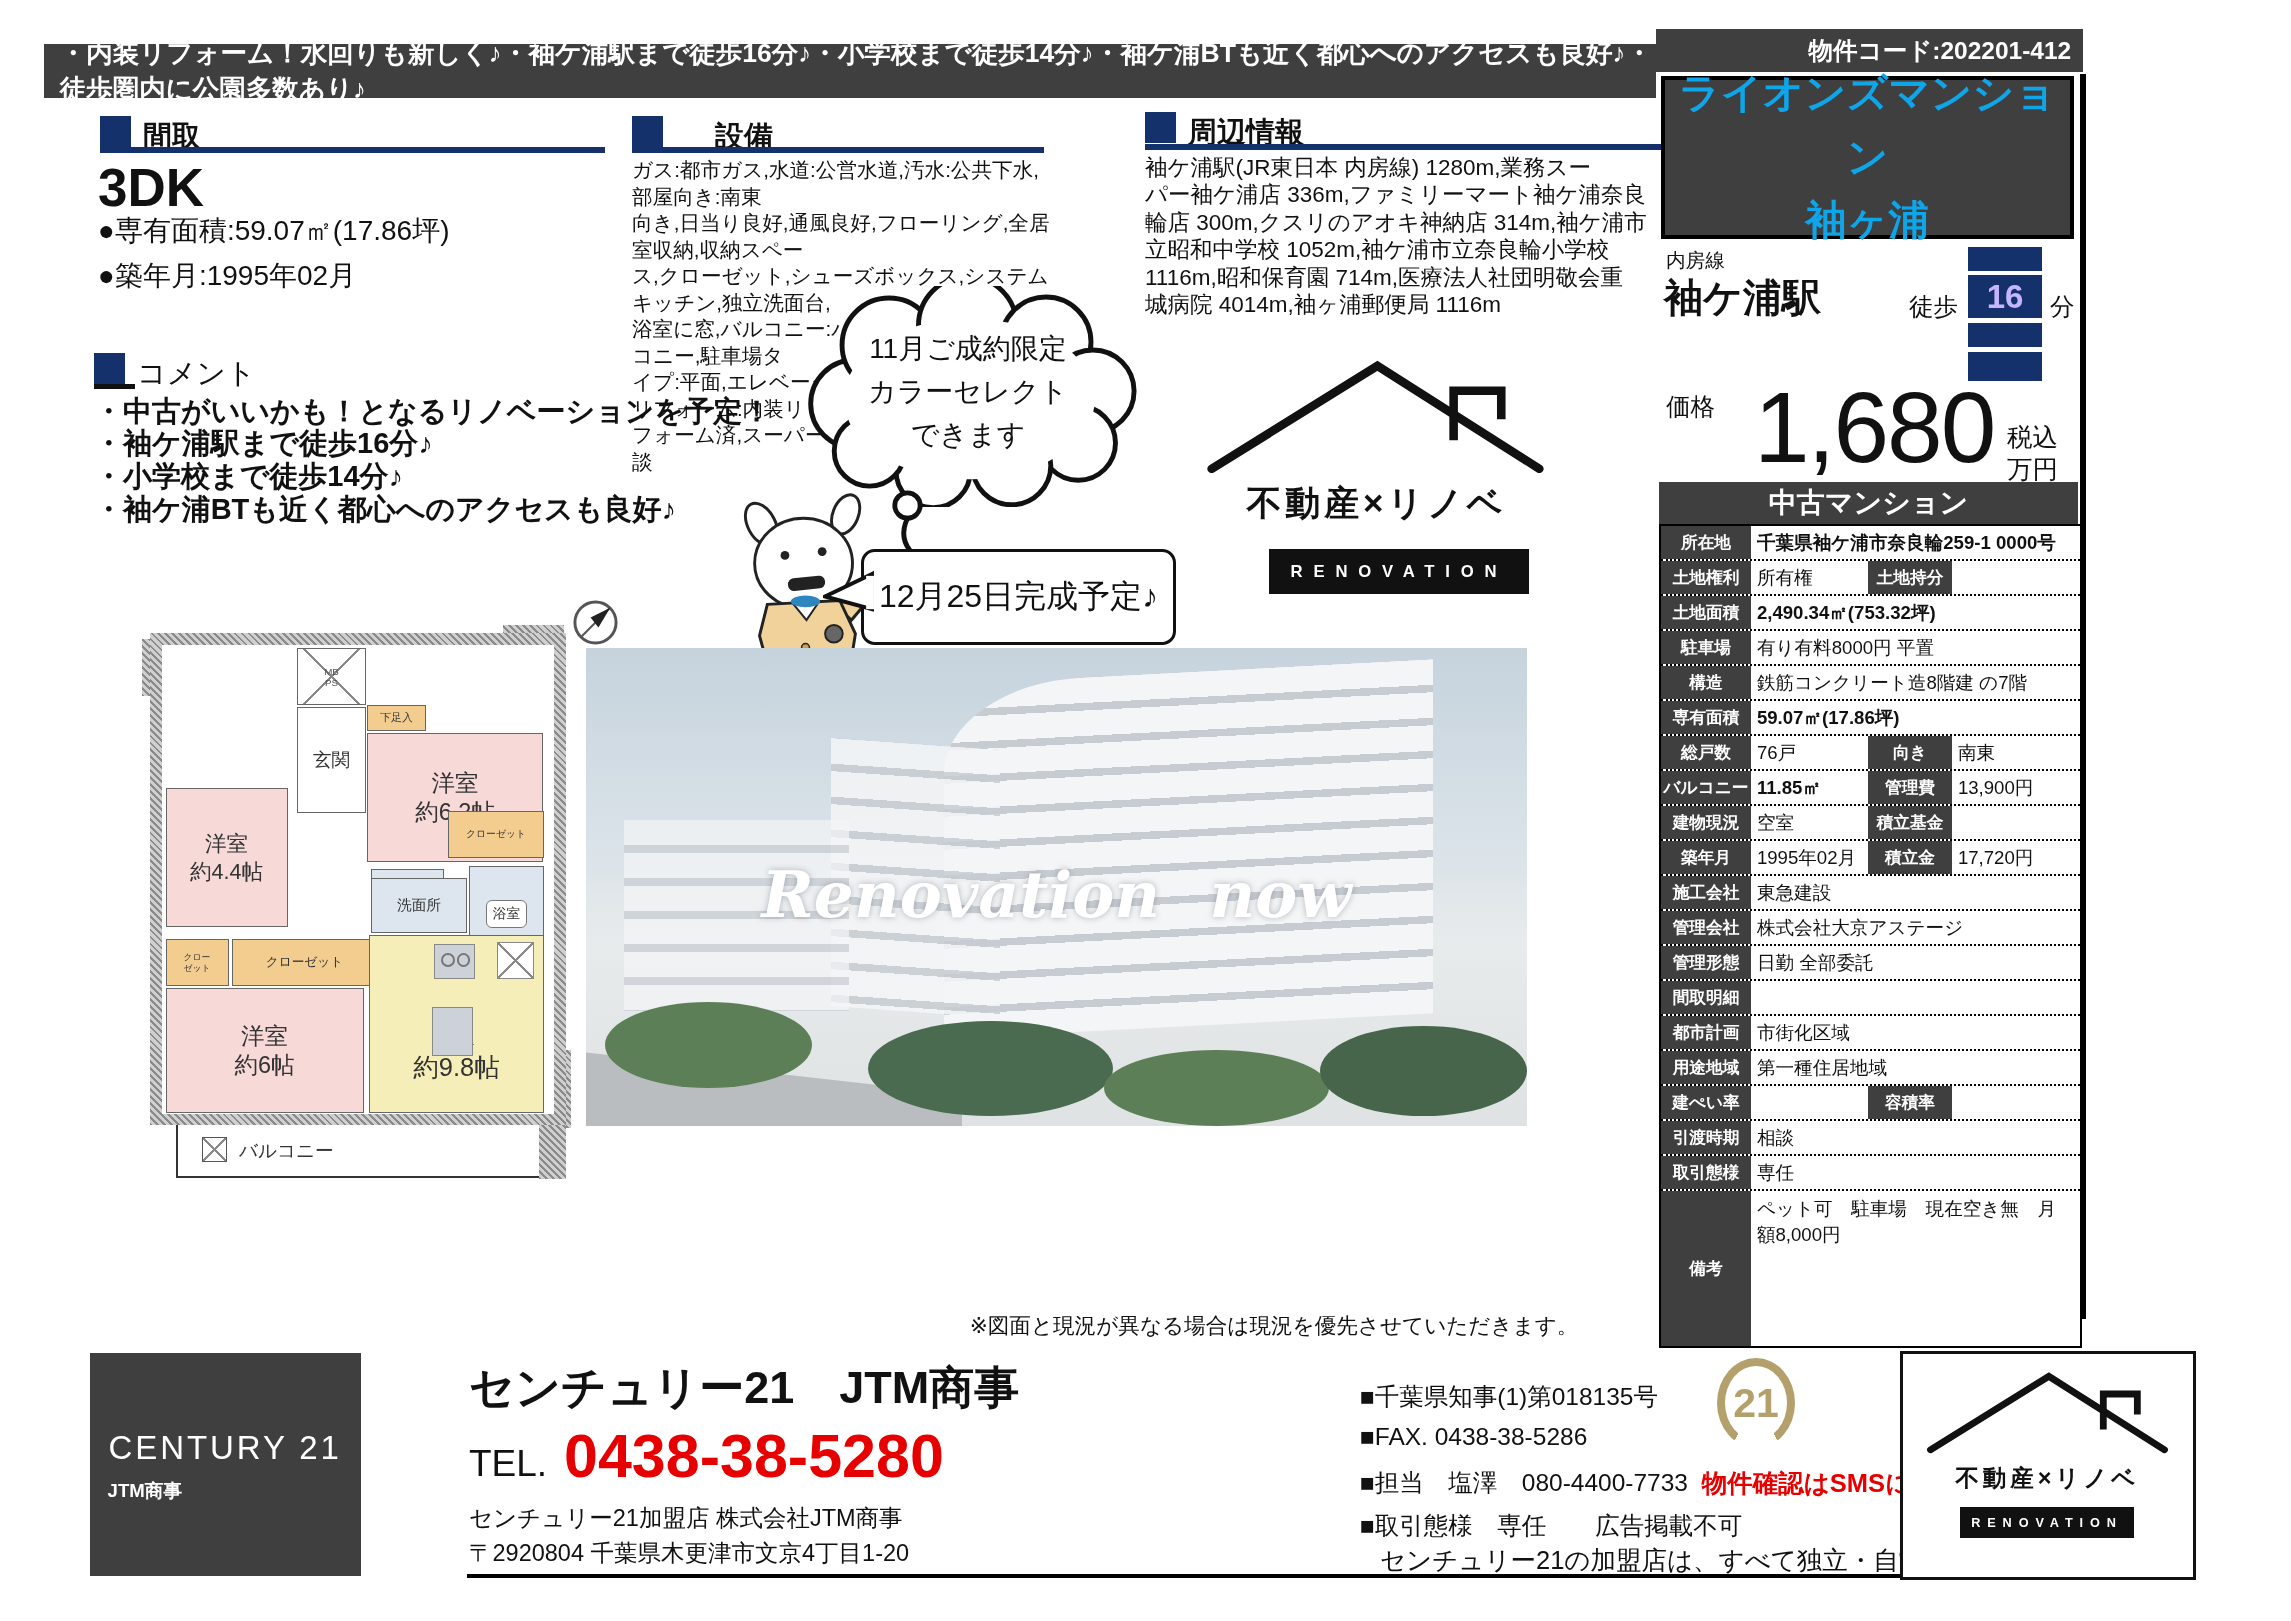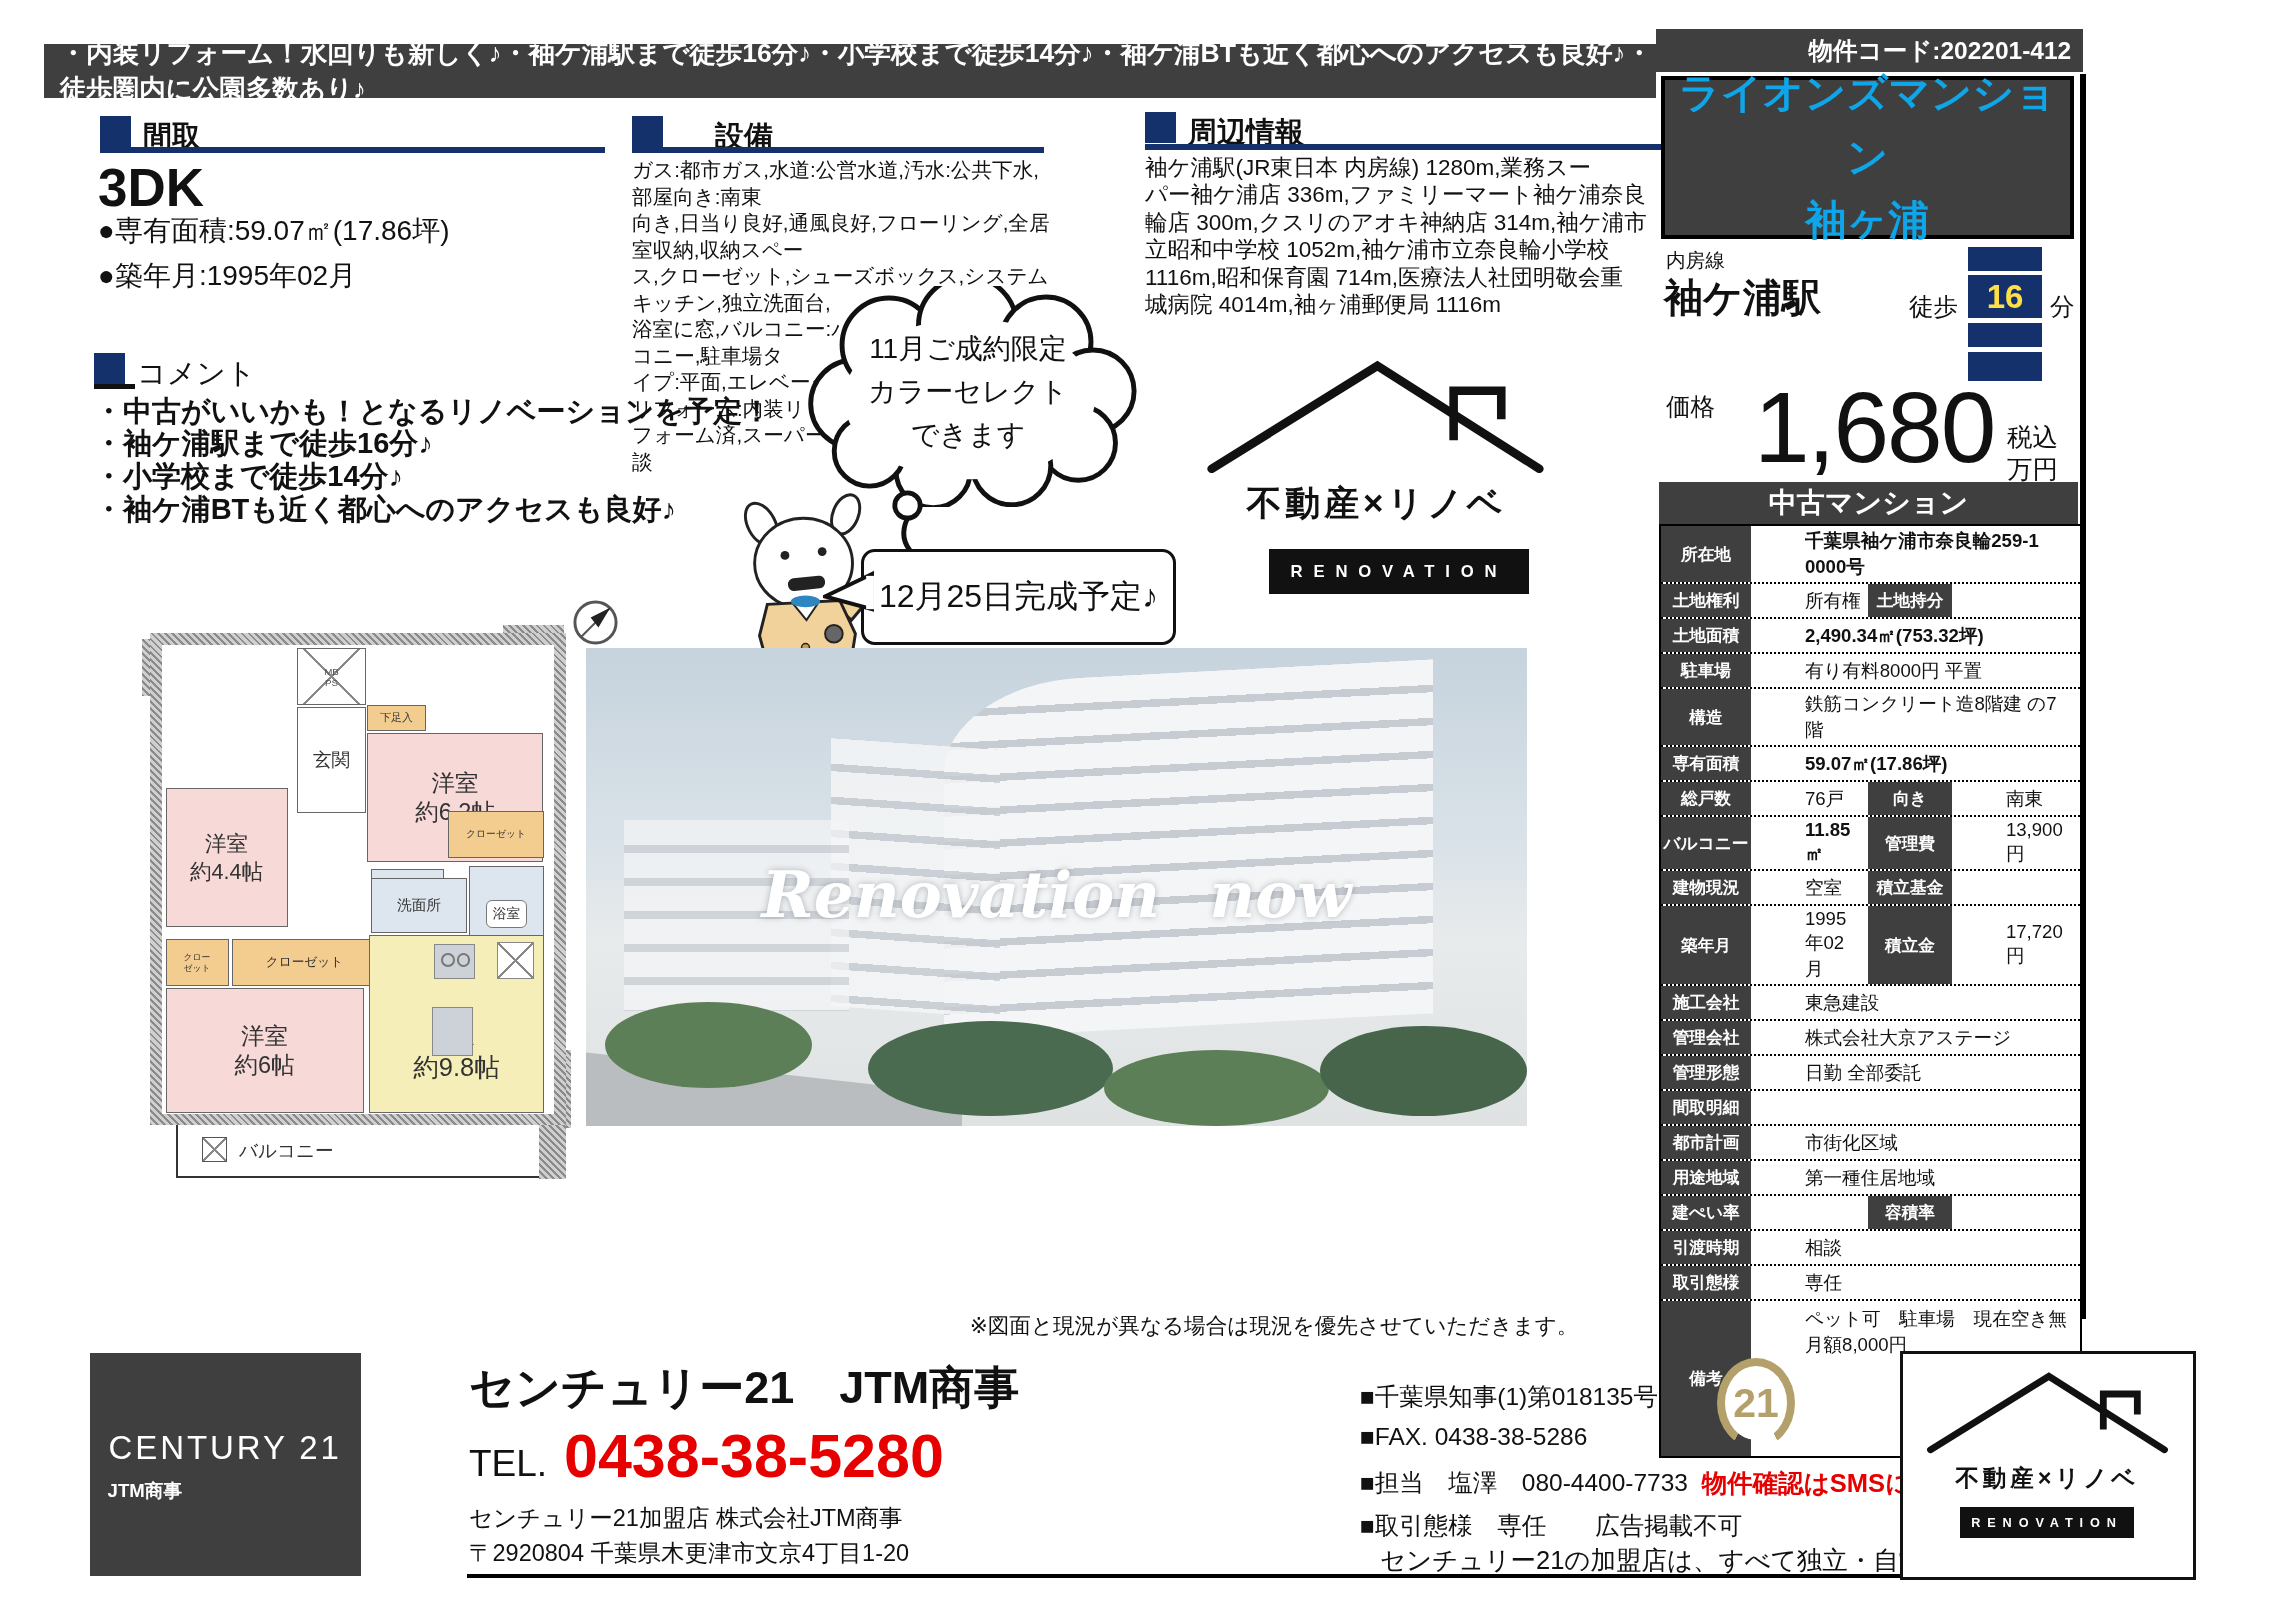--- a/index.html
+++ b/index.html
@@ -12,29 +12,29 @@
   .bar{background:#3f3f3f;color:#fff;font-weight:bold;}
   
   .sec-square{position:absolute;width:31px;height:31px;background:#14316b;}
   .sec-label{position:absolute;font-size:29px;font-weight:bold;color:#111;}
   .sec-line{position:absolute;height:5.9px;background:#14316b;}
   
   .title-box{position:absolute;left:1661px;top:76px;width:405px;height:155px;background:#3f3f3f;
              border:4.9px solid #000;color:#0ea5e9;font-weight:bold;font-size:41px;line-height:1.55;
              text-align:center;display:flex;align-items:center;justify-content:center;}
   .navybox{position:absolute;background:#14316b;}
-  .walk-num{color:#fde047;font-size:33px;font-weight:bold;display:flex;align-items:center;justify-content:center;}
+  .walk-num{color:#c4b5fd;font-size:33px;font-weight:bold;display:flex;align-items:center;justify-content:center;}
   .cat-bar{position:absolute;left:1659px;top:482px;width:419px;height:42px;display:flex;
            align-items:center;justify-content:center;font-size:28px;}
   
   .spec-table{position:absolute;left:1659px;top:524px;width:419px;border:2.9px solid #000;background:#fff;}
   .trow{display:grid;grid-template-columns:90px 117px 84px 1fr;min-height:33px;border-bottom:2.9px dotted #000;}
   .trow:last-child{border-bottom:none;}
   .tlab{background:#3f3f3f;color:#fff;font-weight:bold;font-size:16.7px;display:flex;align-items:center;justify-content:center;text-align:center;}
-  .tval{font-size:18.6px;display:flex;align-items:center;padding:2px 5.9px;background:#fff;margin-left:48px;}
+  .tval{font-size:18.6px;display:flex;align-items:center;padding:2px 5.9px;background:#fff;}
   .tspan{grid-column:2/5;}
   .tall{height:155px;}
   .tall .tval{align-items:flex-start;padding-top:4.9px;}
   
   .fp-hatch{background:repeating-linear-gradient(45deg,#8a8a8a 0 2px,#cfcfcf 2px 4.9px);}
   .room{position:absolute;border:1px solid #666;display:flex;align-items:center;justify-content:center;
         text-align:center;color:#333;}
   .pink{background:#f7d9d8;} .yellow{background:#f6eeb9;} .orange{background:#f3cd90;} .bathblue{background:#dde6ef;}
   .xbox{background:
      linear-gradient(45deg,transparent calc(50% - 1px),#888 calc(50% - 1px),#888 calc(50% + 1px),transparent calc(50% + 1px)),

